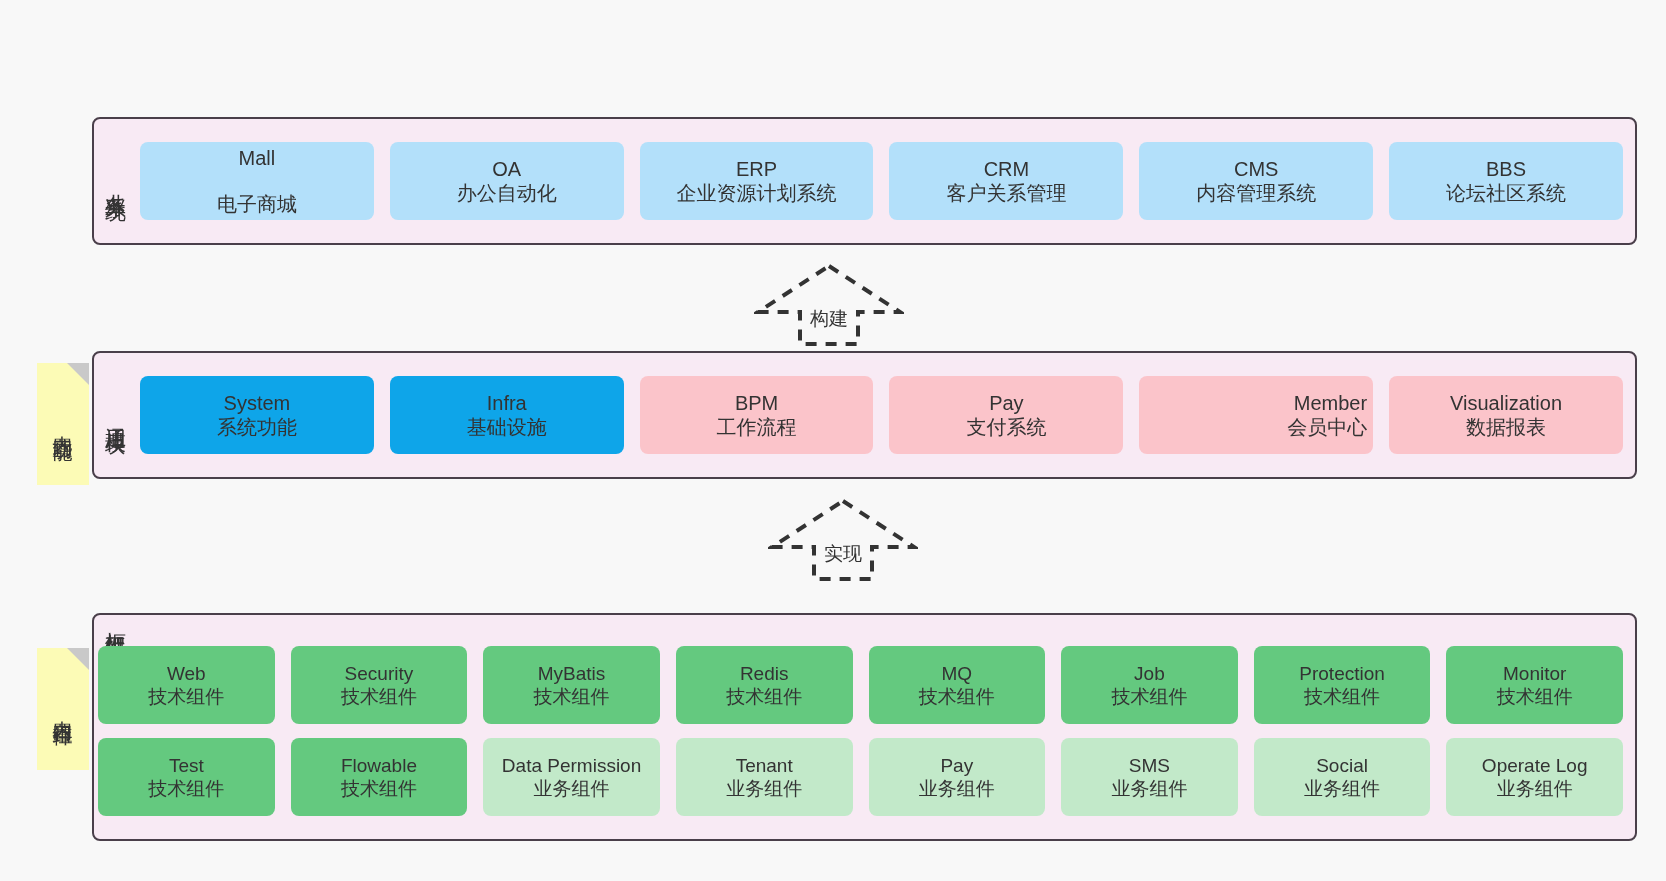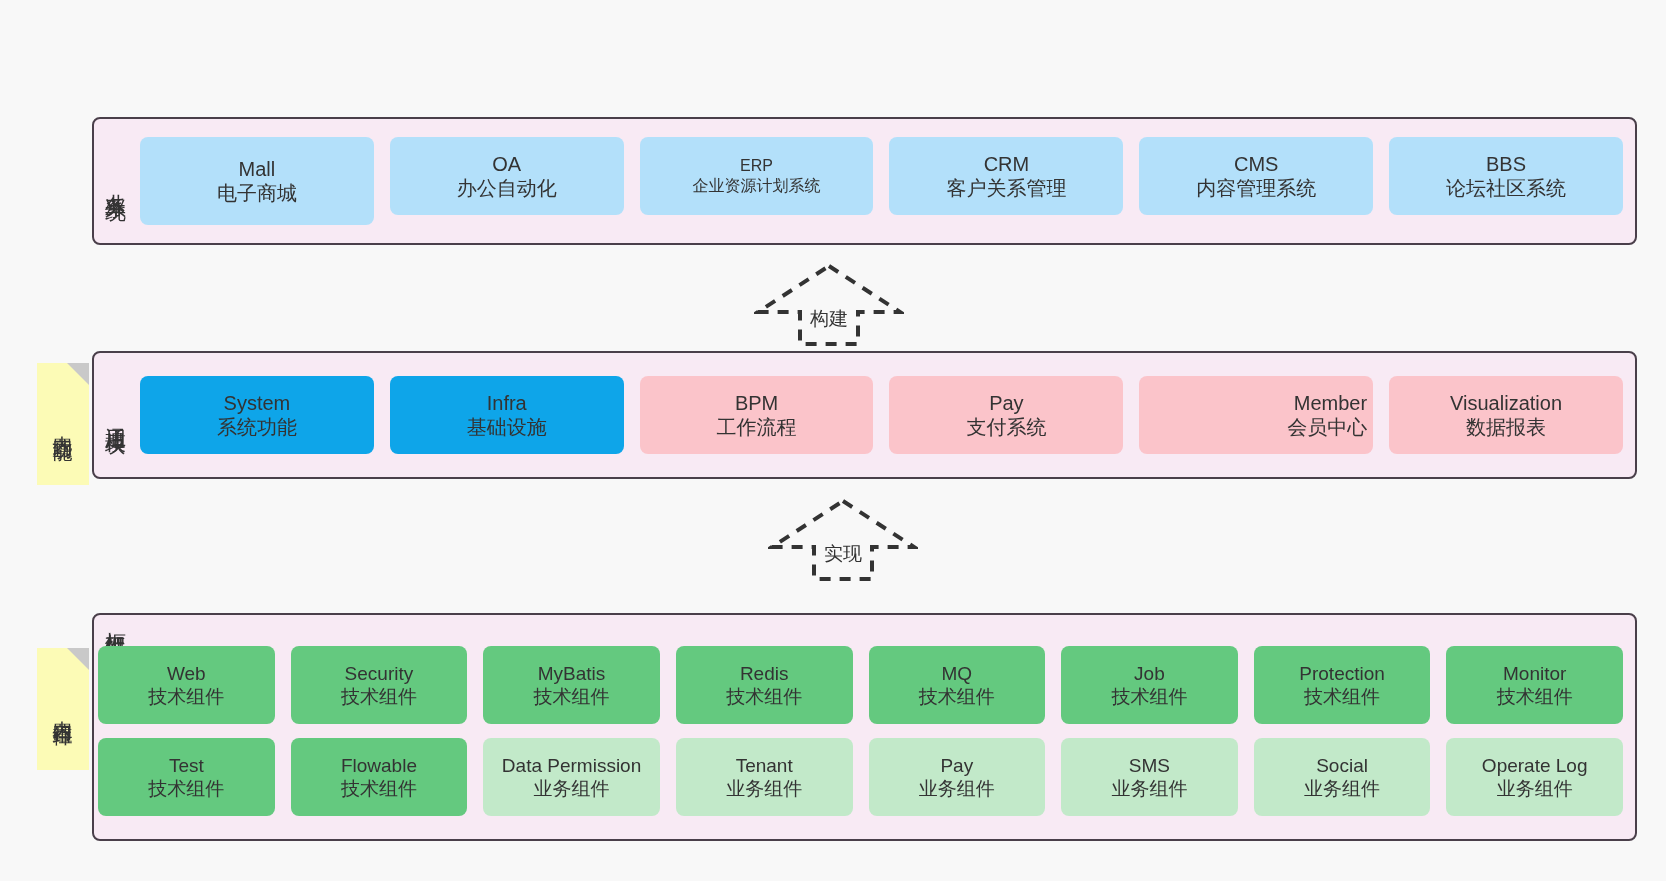--- a/index.html
+++ b/index.html
@@ -139,29 +139,29 @@
     gap: 16px;
   }
 </style>
 </head>
 <body>
 
 <div class="panel" style="left:92px; top:117px; width:1545px; height:128px;">
   <div class="panel-title">业务系统</div>
   <div class="panel-body">
     <div class="row-cards" id="biz-cards">
-        <div class="card blue" style="height: 88px; flex: 1 1 0px; min-width: 0px; padding: 4px 6px; font-size: 20px;">
+        <div class="card blue" style="height: 78px; flex: 1 1 0px; min-width: 0px; padding: 4px 6px; font-size: 20px; justify-content: space-between;">
           <span class="l1">Mall</span>
           <span class="l2">电子商城</span>
         </div>
         <div class="card blue" style="height: 78px; flex: 1 1 0px; min-width: 0px; padding: 4px 6px; font-size: 20px;">
           <span class="l1">OA</span>
           <span class="l2">办公自动化</span>
         </div>
-        <div class="card blue" style="height: 78px; flex: 1 1 0px; min-width: 0px; padding: 4px 6px; font-size: 16px;">
+        <div class="card blue" style="height: 78px; flex: 1 1 0px; min-width: 0px; padding: 4px 6px; font-size: 20px;">
           <span class="l1">ERP</span>
           <span class="l2">企业资源计划系统</span>
         </div>
         <div class="card blue" style="height: 78px; flex: 1 1 0px; min-width: 0px; padding: 4px 6px; font-size: 20px;">
           <span class="l1">CRM</span>
           <span class="l2">客户关系管理</span>
         </div>
         <div class="card blue" style="height: 78px; flex: 1 1 0px; min-width: 0px; padding: 4px 6px; font-size: 20px;">
           <span class="l1">CMS</span>
           <span class="l2">内容管理系统</span>

